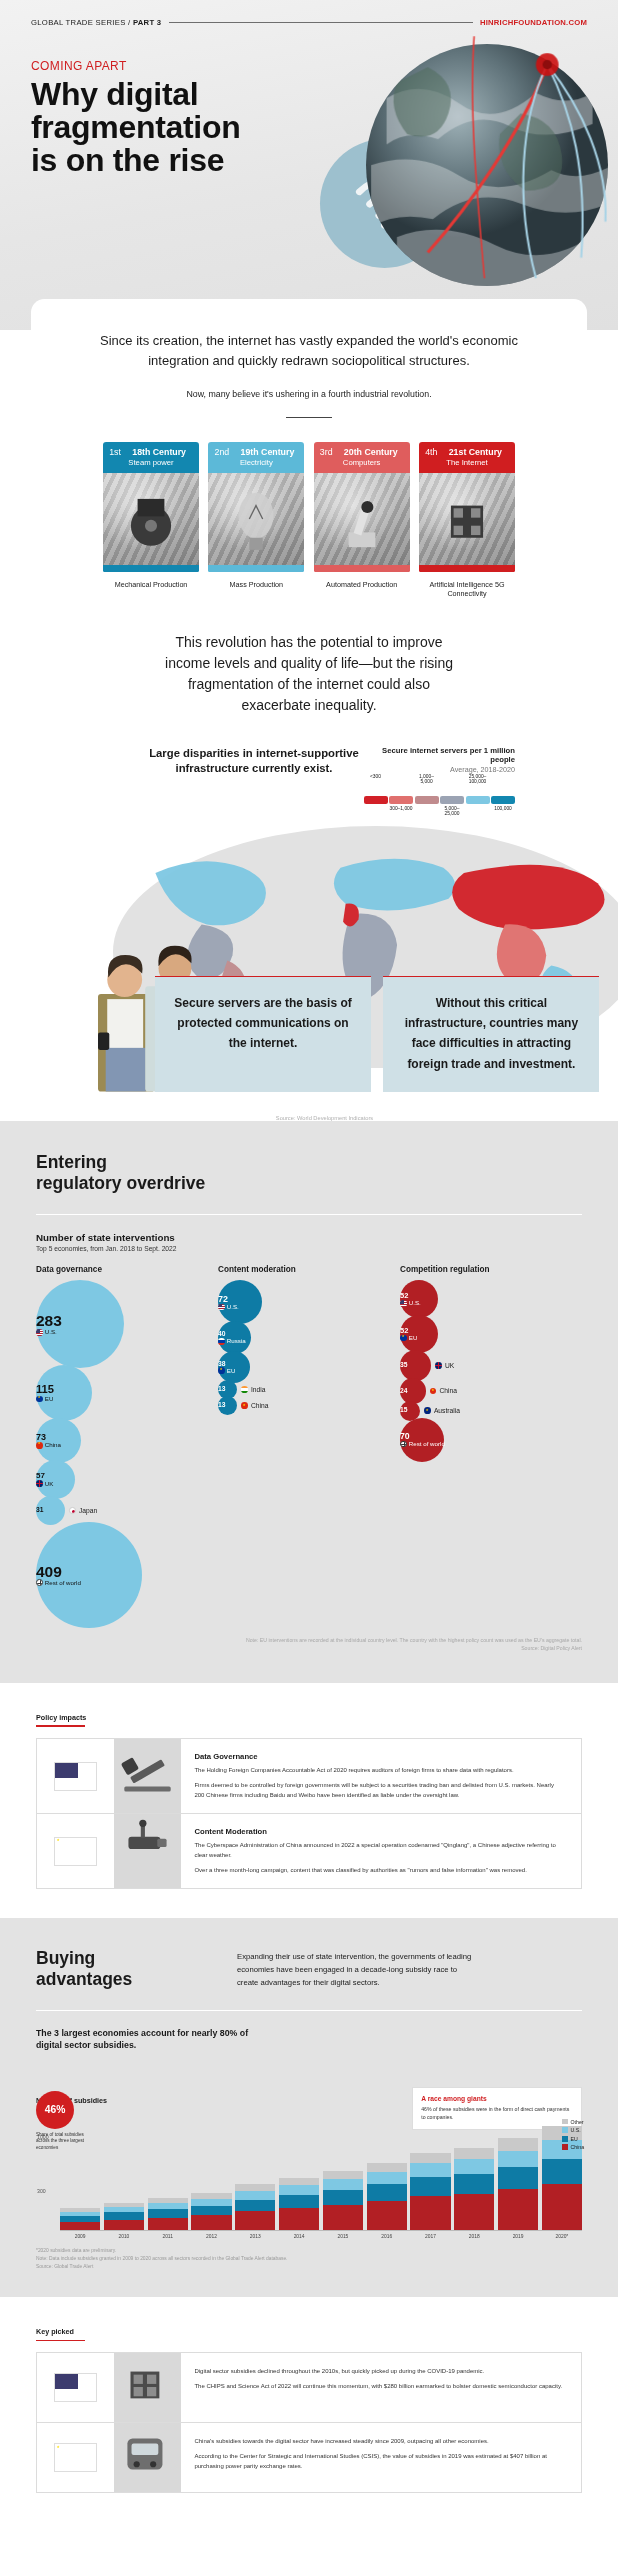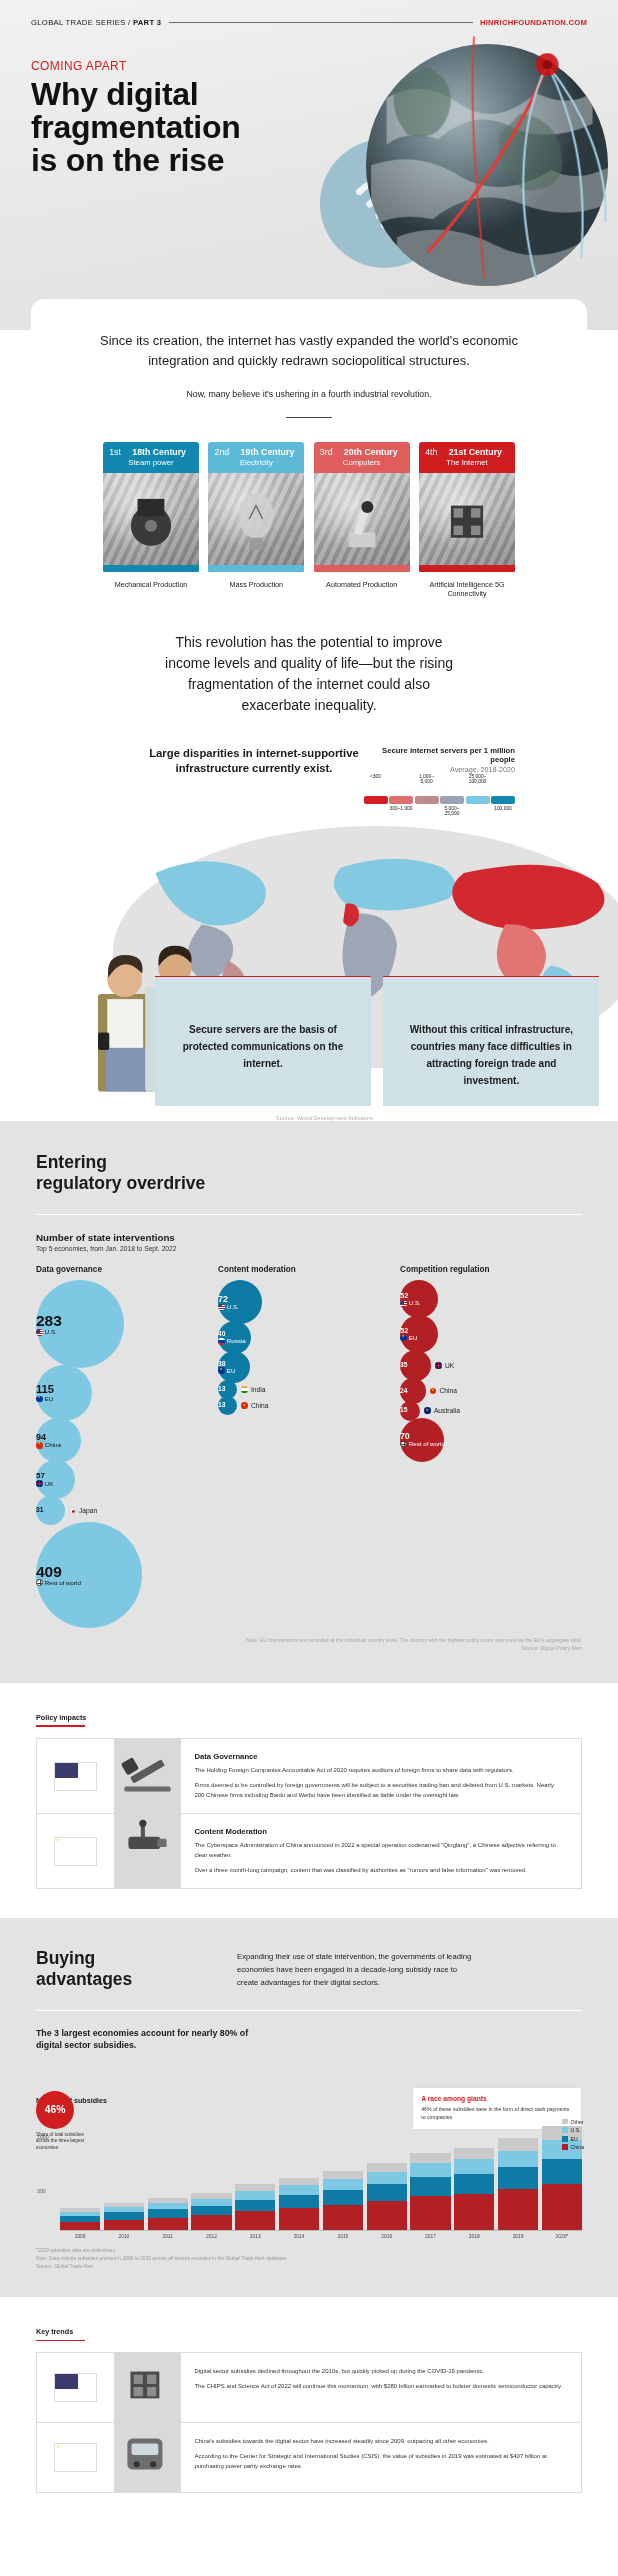--- a/index.html
+++ b/index.html
@@ -84,21 +84,21 @@
   .legend-lab-bot { margin-top:1.5px; }
   .legend-lab-top span, .legend-lab-bot span { width:24px; text-align:center; }
   .legend-lab-top span.blank, .legend-lab-bot span.blank { visibility:hidden; }
 
   .map-area { position:relative; height:289px; margin-top:5.2px; }
   .map-disc { position:absolute; left:46px; top:5.2px; width:526px; height:242px;
      border-radius:50% 50% 45% 45%/ 52% 52% 48% 48%; background:#e2e2e2; }
   .people { position:absolute; left:31px; top:116px; width:118px; height:155px; z-index:4;}
   .callouts { position:absolute; left:88px; top:155px; display:flex; gap:12.4px; z-index:6; }
   .callout { width:216px; background:#cfe0e6; padding:15.5px 14.4px 17.5px; border-top:1.5px solid #d01e20; }
-  .callout p { font-size:10px; line-height:1.7; font-weight:700;margin-top:28px; }
+  .callout p { font-size:12px; line-height:1.7; font-weight:700; }
   .map-source { padding:5.2px 0 0 31px; font-size:5.7px; color:#b0b0b0; }
   .map-outro { text-align:center; font-size:10.3px; line-height:1.55; padding:24px 129px 36px; }
 
   
   .sec-grey { background:#e3e3e3; padding:31px 36px 30px; }
   .sec-head2 { display:flex; gap:31px; align-items:flex-start; }
   .sec-h2 { font-size:17.5px; font-weight:700; line-height:1.18; width:170px;}
   .sec-p { font-size:7.7px; line-height:1.65; max-width:242px; padding-top:3.1px;}
   .hr-white { height:0.8px; background:#fff; margin:20.6px 0 17.5px; }
   .chart-title { font-size:9.8px; font-weight:700; }
@@ -416,21 +416,21 @@
       <div class="bubble" style="width:56px;height:56px;background:#7ec8e3;color:#111">
         <span class="bnum" style="font-size:11.2px">115</span>
         <span class="blab" style="color:#111"><span class="flag" style="background:#003399">
                     <i style="position:absolute;left:1.5px;top:0.5px;font-size:3.6px;color:#ffcc00;font-style:normal">★</i>
                   </span>EU</span>
       </div>
 
     </div>
             <div class="brow" style="margin-top:-3.1px">
       <div class="bubble" style="width:45px;height:45px;background:#7ec8e3;color:#111">
-        <span class="bnum" style="font-size:9px">94</span>
+        <span class="bnum" style="font-size:9px">73</span>
         <span class="blab" style="color:#111"><span class="flag" style="background:#de2910">
                     <i style="position:absolute;left:1.5px;top:0.5px;font-size:3.6px;color:#ffde00;font-style:normal">★</i>
                   </span>China</span>
       </div>
 
     </div>
             <div class="brow" style="margin-top:-3.1px">
       <div class="bubble" style="width:39px;height:39px;background:#7ec8e3;color:#111">
         <span class="bnum" style="font-size:8px">57</span>
         <span class="blab" style="color:#111"><span class="flag" style="background:#012169">
@@ -773,21 +773,21 @@
       </div>
       <div class="foot-note">
         <div>*2020 subsidies data are preliminary.</div>
         <div>Note: Data include subsidies granted in 2009 to 2020 across all sectors recorded in the Global Trade Alert database.</div>
         <div>Source: Global Trade Alert</div>
       </div>
     </div>
   </div>
 
   <div class="sec-white">
-    <div class="tagline">Key trends</div>
+    <div class="tagline">Key picked</div>
     <div class="tag-rule"></div>
     <div id="trend-cards">
         <div class="pcard">
     <div class="pflag">
       <div style="width:43px;height:29px;position:relative;border:0.5px solid #ddd;overflow:hidden"><span style0="" class="flag-big" style="background:repeating-linear-gradient(#b22234 0 1px,#fff 1px 2.1px)"><i style="position:absolute;left:0;top:0;width:55%;height:55%;background:#3c3b6e"></i></span></div>
     </div>
     <div class="ppic">
       <svg viewBox="0 0 130 130" width="67" height="67">
               <rect x="32" y="36" width="56" height="52" fill="#4b4b4b"></rect>
               <g fill="#8d8d8d">

